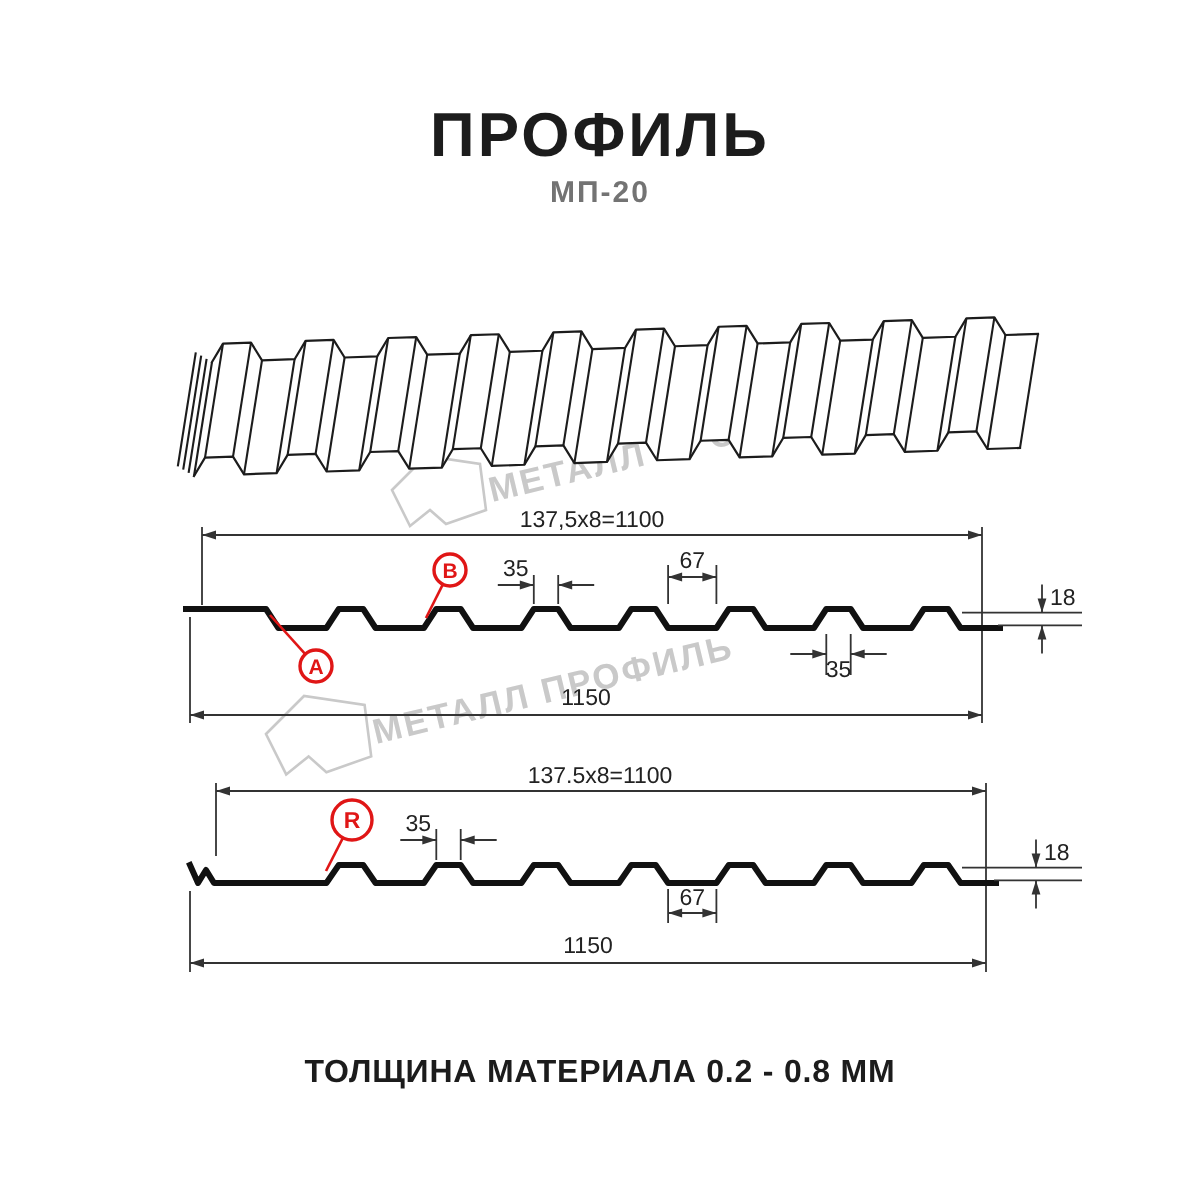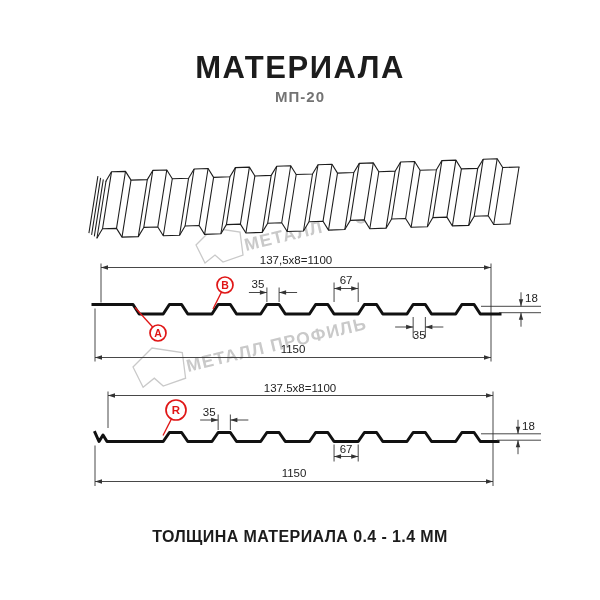--- a/index.html
+++ b/index.html
@@ -11,21 +11,21 @@
             font-weight:600;font-size:15px;letter-spacing:1px;color:#737373;}
   .footer{position:absolute;top:528px;left:0;width:600px;text-align:center;
           font-weight:600;font-size:16px;letter-spacing:.4px;color:#1c1c1c;}
   svg{position:absolute;left:0;top:0;}
   svg text{font-family:"Liberation Sans",sans-serif;}
 </style>
 </head>
 <body>
 
 <div class="canvas">
-  <div class="title">МАТЕРИАЛА</div>
+  <div class="title">ПРОФИЛЬ</div>
   <div class="subtitle">МП-20</div>
   <svg id="drawing" width="600" height="600" viewBox="0 0 600 600">
       <g>
         <polygon points="196.0,245.0 213.0,228.0 240.0,232.0 243.0,255.0 223.0,262.0 215.0,255.0 205.0,263.0" fill="none" stroke="#c9c9c9" stroke-width="1.3"></polygon>
         <text transform="translate(246 251) rotate(-13.5)" font-size="17.5" font-weight="700" fill="#c9c9c9" letter-spacing="1.2">МЕТАЛЛ ПРОФИЛЬ</text>
       </g>
       <g>
         <polygon points="133.0,367.0 152.0,348.0 182.3,352.5 185.6,378.2 163.2,386.1 154.3,378.2 143.1,387.2" fill="none" stroke="#c9c9c9" stroke-width="1.3"></polygon>
         <text transform="translate(188 372) rotate(-13.5)" font-size="17.5" font-weight="700" fill="#c9c9c9" letter-spacing="1.2">МЕТАЛЛ ПРОФИЛЬ</text>
       </g>
@@ -156,14 +156,14 @@
         <line x1="518" y1="419.8" x2="518" y2="433.8" stroke="#333333" stroke-width="0.9"></line>
         <polygon points="518,433.8 515.8,426.8 520.2,426.8" fill="#333333"></polygon>
         <line x1="518" y1="454.2" x2="518" y2="440.2" stroke="#333333" stroke-width="0.9"></line>
         <polygon points="518,440.2 515.8,447.2 520.2,447.2" fill="#333333"></polygon>
         <text x="522" y="429.8" font-size="11.5" text-anchor="start" font-weight="400" fill="#222" letter-spacing="0">18</text>
         <line x1="171.45812552559775" y1="418.9090614690198" x2="163" y2="435.5" stroke="#e01616" stroke-width="1.3"></line>
         <circle cx="176" cy="410" r="10" fill="#fff" stroke="#e01616" stroke-width="1.7"></circle>
         <text x="176" y="414.14" font-size="11.5" text-anchor="middle" font-weight="700" fill="#e01616" letter-spacing="0">R</text>
       </g>
     </svg>
-  <div class="footer">ТОЛЩИНА МАТЕРИАЛА 0.4 - 1.4 ММ</div>
+  <div class="footer">ТОЛЩИНА МАТЕРИАЛА 0.2 - 0.8 ММ</div>
 </div>
 
 </body></html>

